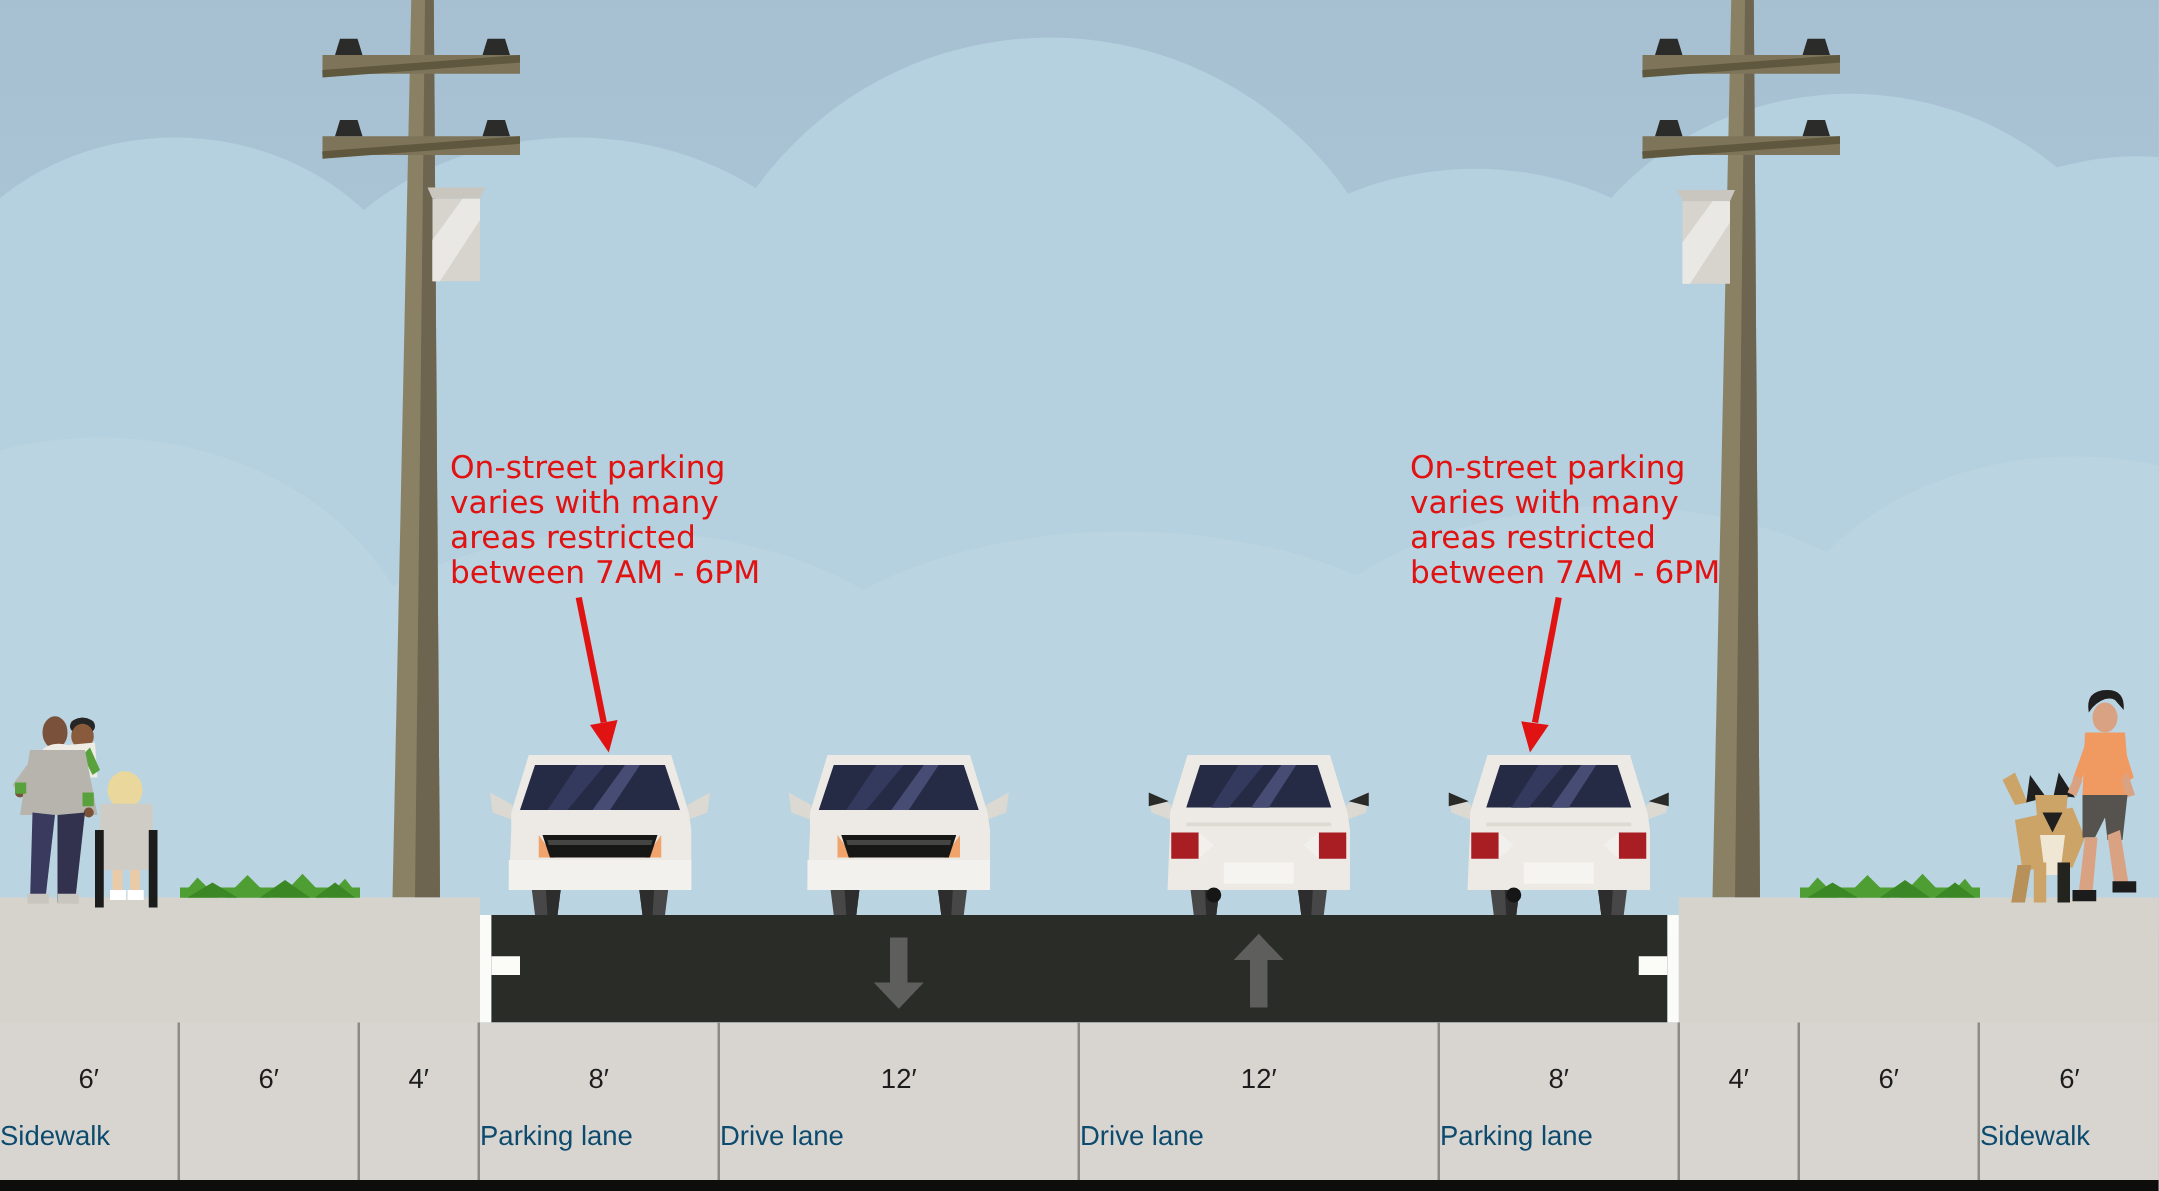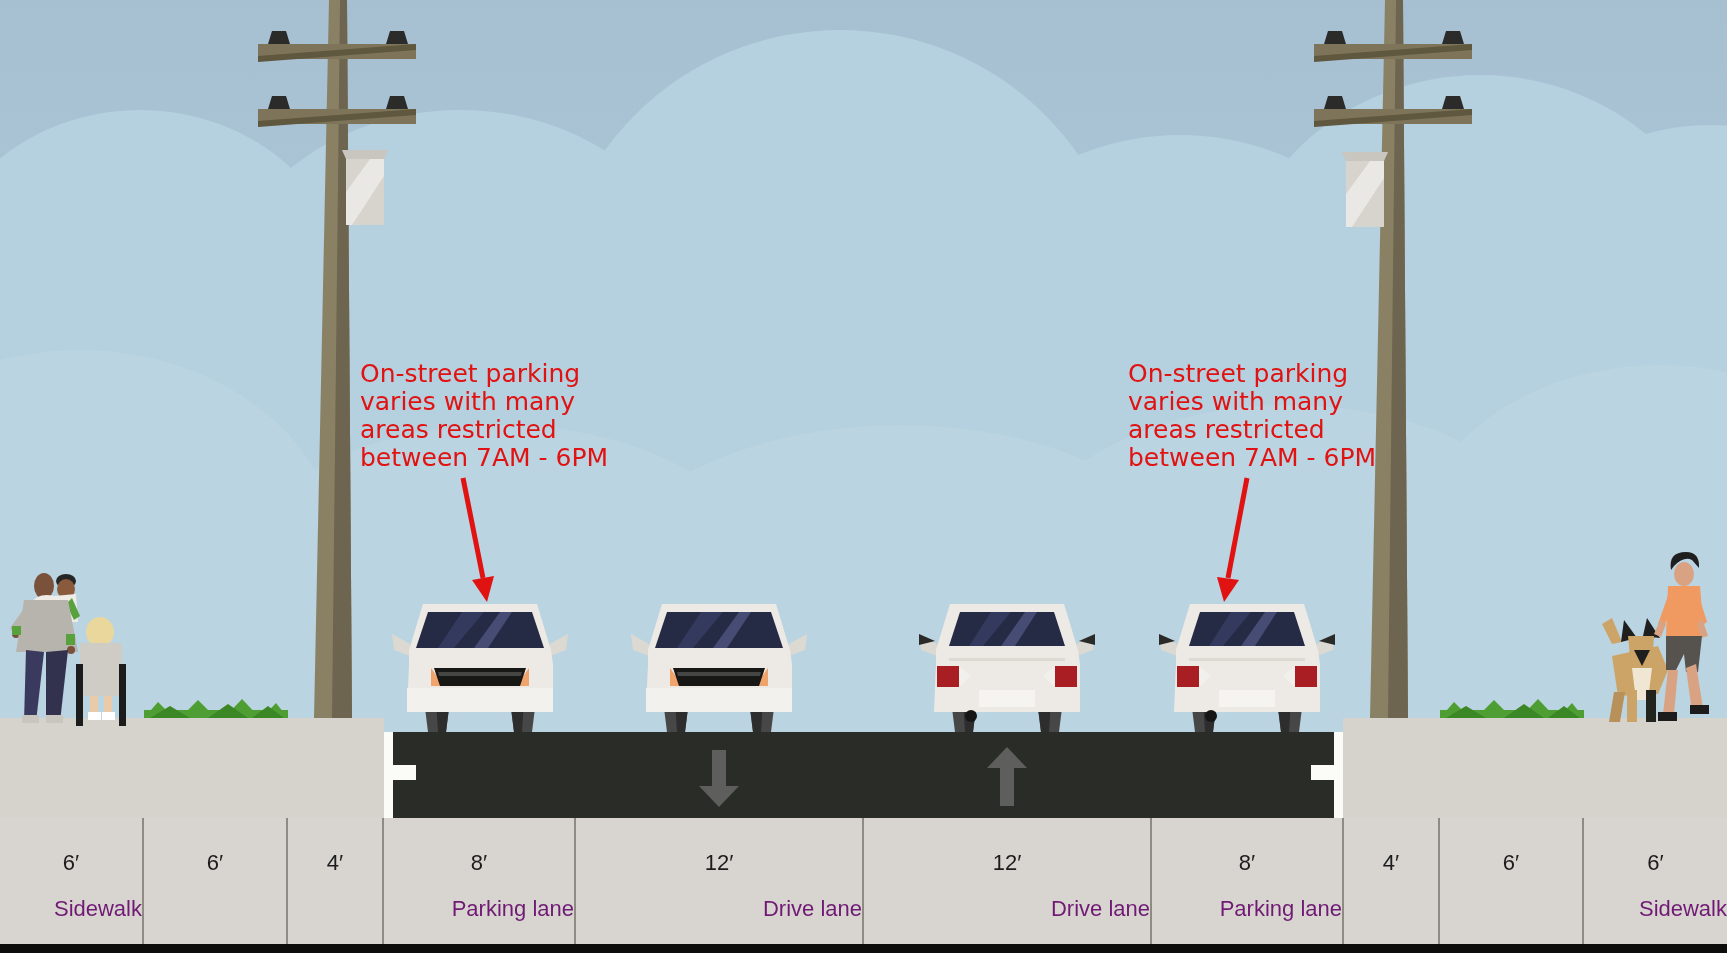--- a/index.html
+++ b/index.html
@@ -13,22 +13,22 @@
   .annotation.left{left:360px;top:360px;}
   .annotation.right{left:1128px;top:360px;}
 
   
   .label-strip{position:absolute;left:0;top:818px;width:1727px;height:135px;
                background:#d8d5d0;display:flex;}
   .segment{position:relative;box-sizing:border-box;height:126px;
            border-right:2px solid #8f8b84;}
   .segment:last-child{border-right:none;}
   .seg-width{margin-top:32px;text-align:center;font-size:22px;color:#1c1c1c;}
-  .seg-name{position:absolute;bottom:22px;left:0;width:100%;text-align:right;
-            font-size:22px;color:#701a75;}
+  .seg-name{position:absolute;bottom:22px;left:0;width:100%;text-align:left;
+            font-size:22px;color:#0c4a6e;}
   .ground-bar{position:absolute;left:0;bottom:0;width:1727px;height:9px;background:#0d0d0c;}
 </style>
 </head>
 <body>
 
 <div class="scene">
 
 <svg width="1727" height="953" viewBox="0 0 1727 953">
   <defs>
     <linearGradient id="sky" x1="0" y1="0" x2="0" y2="1">

